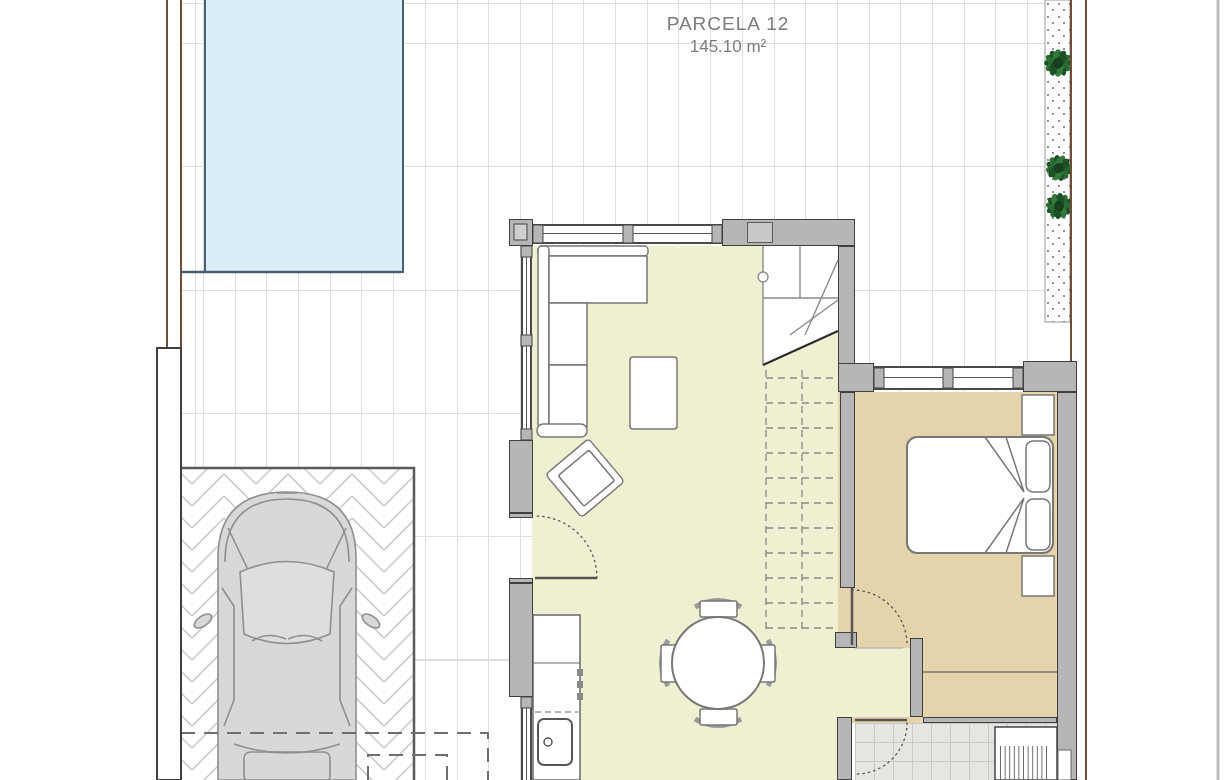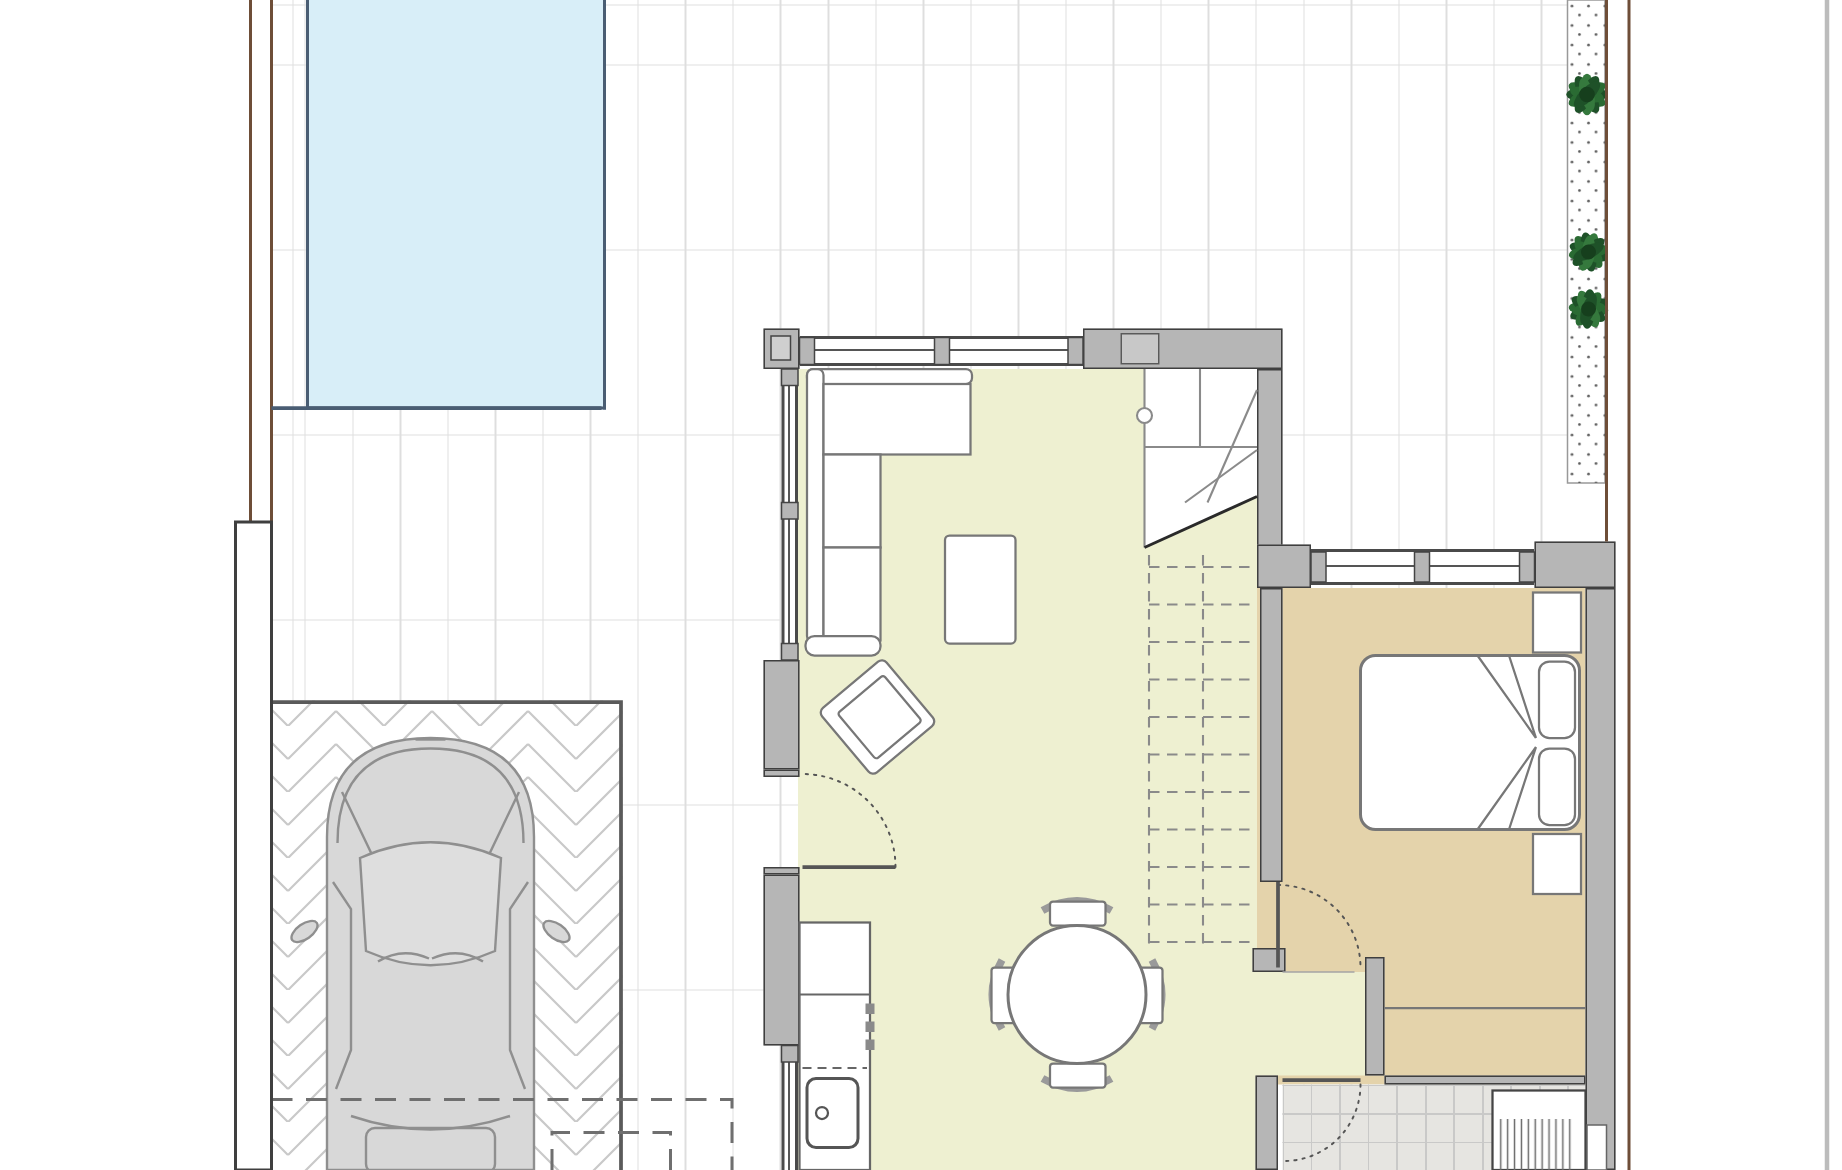--- a/index.html
+++ b/index.html
@@ -242,14 +242,18 @@
     </g>
 
     <g>
       <path d="M167,0 V348 M181,0 V348 M1071,0 V361 M1086,0 V780" stroke="#6e4e38" stroke-width="2" fill="none"></path>
       <path d="M1218,0 V780" stroke="#bcbcbc" stroke-width="3" fill="none"></path>
       <path d="M181,272 H401" stroke="#4a5d73" stroke-width="2.5" fill="none"></path>
       <rect x="157" y="348" width="24" height="432" fill="#ffffff" stroke="#3f3f3f" stroke-width="2"></rect>
     </g>
   </svg>
 
+  <div class="abs" id="parcel-label">
+    <div id="parcel-title">PARCELA 12</div>
+    <div id="parcel-area">145.10 m²</div>
+  </div>
 
 </div>
 
 </body></html>

